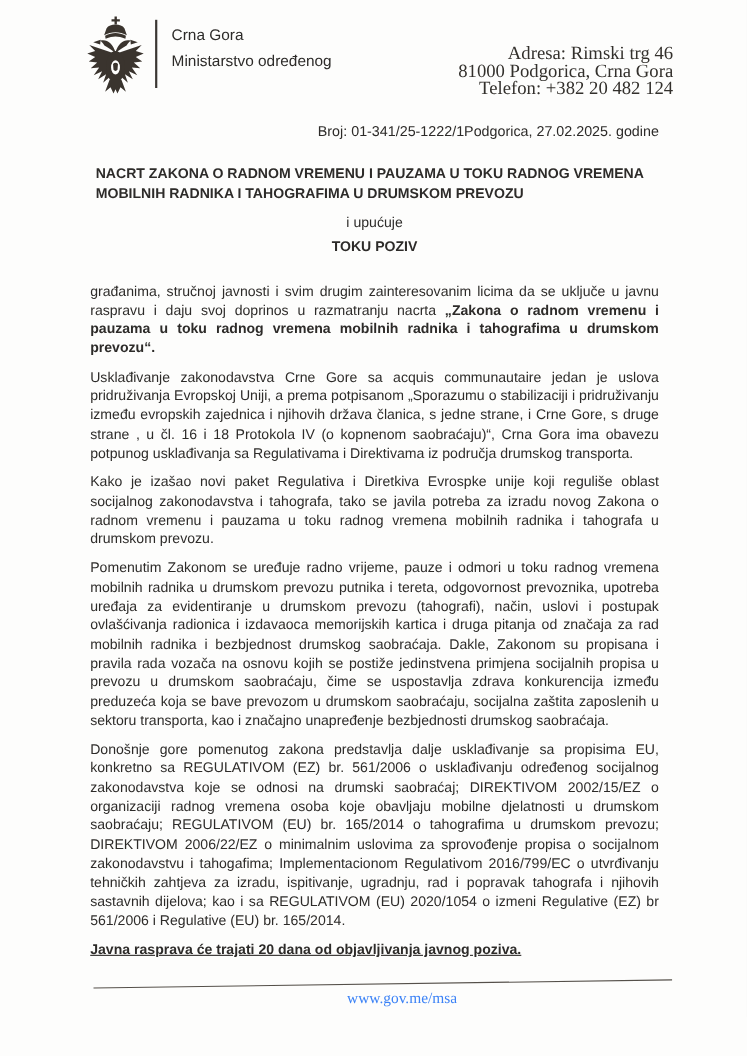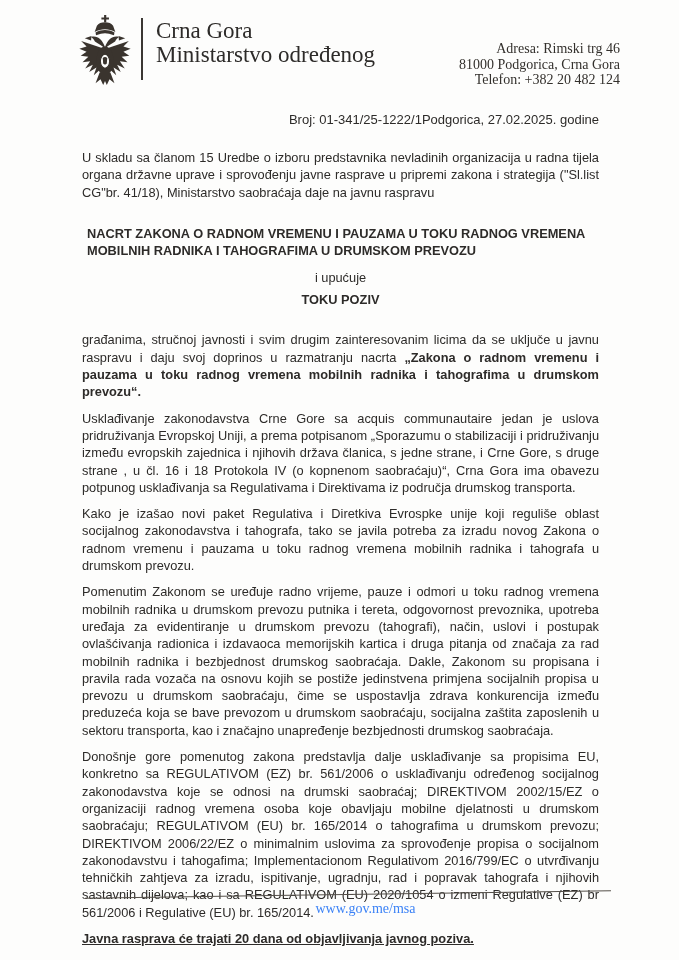--- a/index.html
+++ b/index.html
@@ -11,23 +11,23 @@
     background:#fdfdfc;
     color:#2d2b29;
     font-family:"Liberation Sans", sans-serif;
     overflow:hidden;
   }
   
   .header { position:absolute; top:14px; left:78px; right:59px; height:100px; }
   .header-left { display:flex; align-items:flex-start; }
   .crest { width:54px; height:72px; flex:0 0 auto; }
   .vdivider { width:2px; height:62px; background:#3b3733; margin:4px 0 0 9px; }
-  .org-names { margin:5px 0 0 13px; font-family:Liberation Serif, serif; font-size:23px; line-height:24px; color:#2d2b29; white-space:nowrap; }
-  .address { position:absolute; top:27px; right:0; text-align:right;
-    font-family:"Liberation Serif", serif; font-size:14px; line-height:15.5px; color:#33302c; }
+  .org-names { margin:5px 0 0 13px; font-family:Liberation Sans, sans-serif; font-size:14px; line-height:24px; color:#2d2b29; white-space:nowrap; }
+  .address { position:absolute; top:27px; right:8px; text-align:right;
+    font-family:"Liberation Serif", serif; font-size:17px; line-height:15.5px; color:#33302c; }
   
   .meta { position:absolute; top:112px; left:82px; right:80px;
     display:flex; justify-content:flex-end; font-size:13px; }
   
   .content { position:absolute; top:149px; left:82px; width:517px;
     font-size:12.8px; line-height:17.3px; text-align:justify; }
   .content p { margin-bottom:9px; }
   .intro { margin-bottom:24px !important; }
   .doc-title { text-align:left; font-weight:bold; max-width:507px; margin:0 auto 5px auto; line-height:17.5px; }
   .connector { text-align:center; margin-bottom:5px !important; }
@@ -85,21 +85,20 @@
       <div>Telefon: +382 20 482 124</div>
     </div>
   </div>
 
   <div class="meta">
     <span>Broj: 01-341/25-1222/1</span>
     <span>Podgorica, 27.02.2025. godine</span>
   </div>
 
   <div class="content">
-    <p class="intro">U skladu sa članom 15 Uredbe o izboru predstavnika nevladinih organizacija u radna tijela organa državne uprave i sprovođenju javne rasprave u pripremi zakona i strategija ("Sl.list CG"br. 41/18), Ministarstvo saobraćaja daje na javnu raspravu</p>
 
     <p class="doc-title">NACRT ZAKONA O RADNOM VREMENU I PAUZAMA U TOKU RADNOG VREMENA MOBILNIH RADNIKA I TAHOGRAFIMA U DRUMSKOM PREVOZU</p>
     <p class="connector">i upućuje</p>
     <p class="subtitle">TOKU POZIV</p>
 
     <p><span>građanima, stručnoj javnosti i svim drugim zainteresovanim licima da se uključe u javnu raspravu i daju svoj doprinos u razmatranju nacrta </span><span class="bold">„Zakona o radnom vremenu i pauzama u toku radnog vremena mobilnih radnika i tahografima u drumskom prevozu“.</span></p>
 
     <p>Usklađivanje zakonodavstva Crne Gore sa acquis communautaire jedan je uslova pridruživanja Evropskoj Uniji, a prema potpisanom „Sporazumu o stabilizaciji i pridruživanju između evropskih zajednica i njihovih država članica, s jedne strane, i Crne Gore, s druge strane , u čl. 16 i 18 Protokola IV (o kopnenom saobraćaju)“, Crna Gora ima obavezu potpunog usklađivanja sa Regulativama i Direktivama iz područja drumskog transporta.</p>
 
     <p>Kako je izašao novi paket Regulativa i Diretkiva Evrospke unije koji reguliše oblast socijalnog zakonodavstva i tahografa, tako se javila potreba za izradu novog Zakona o radnom vremenu i pauzama u toku radnog vremena mobilnih radnika i tahografa u drumskom prevozu.</p>

